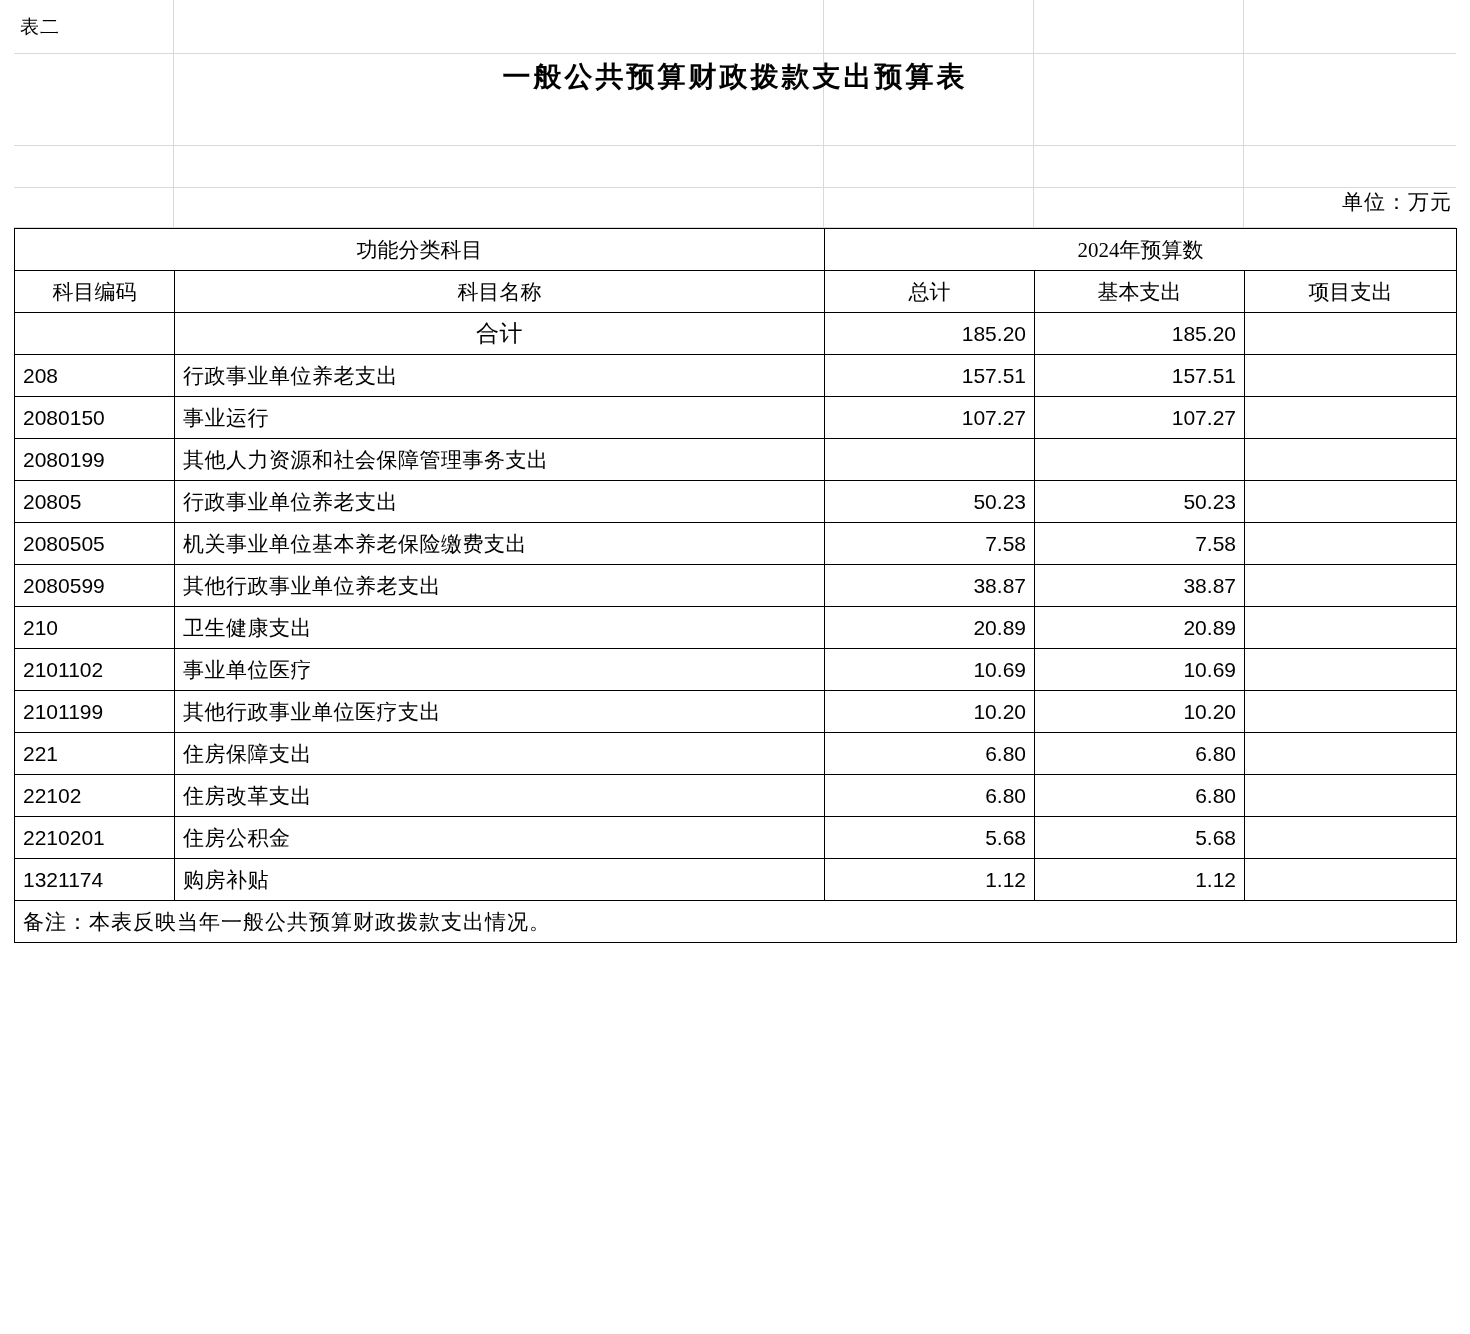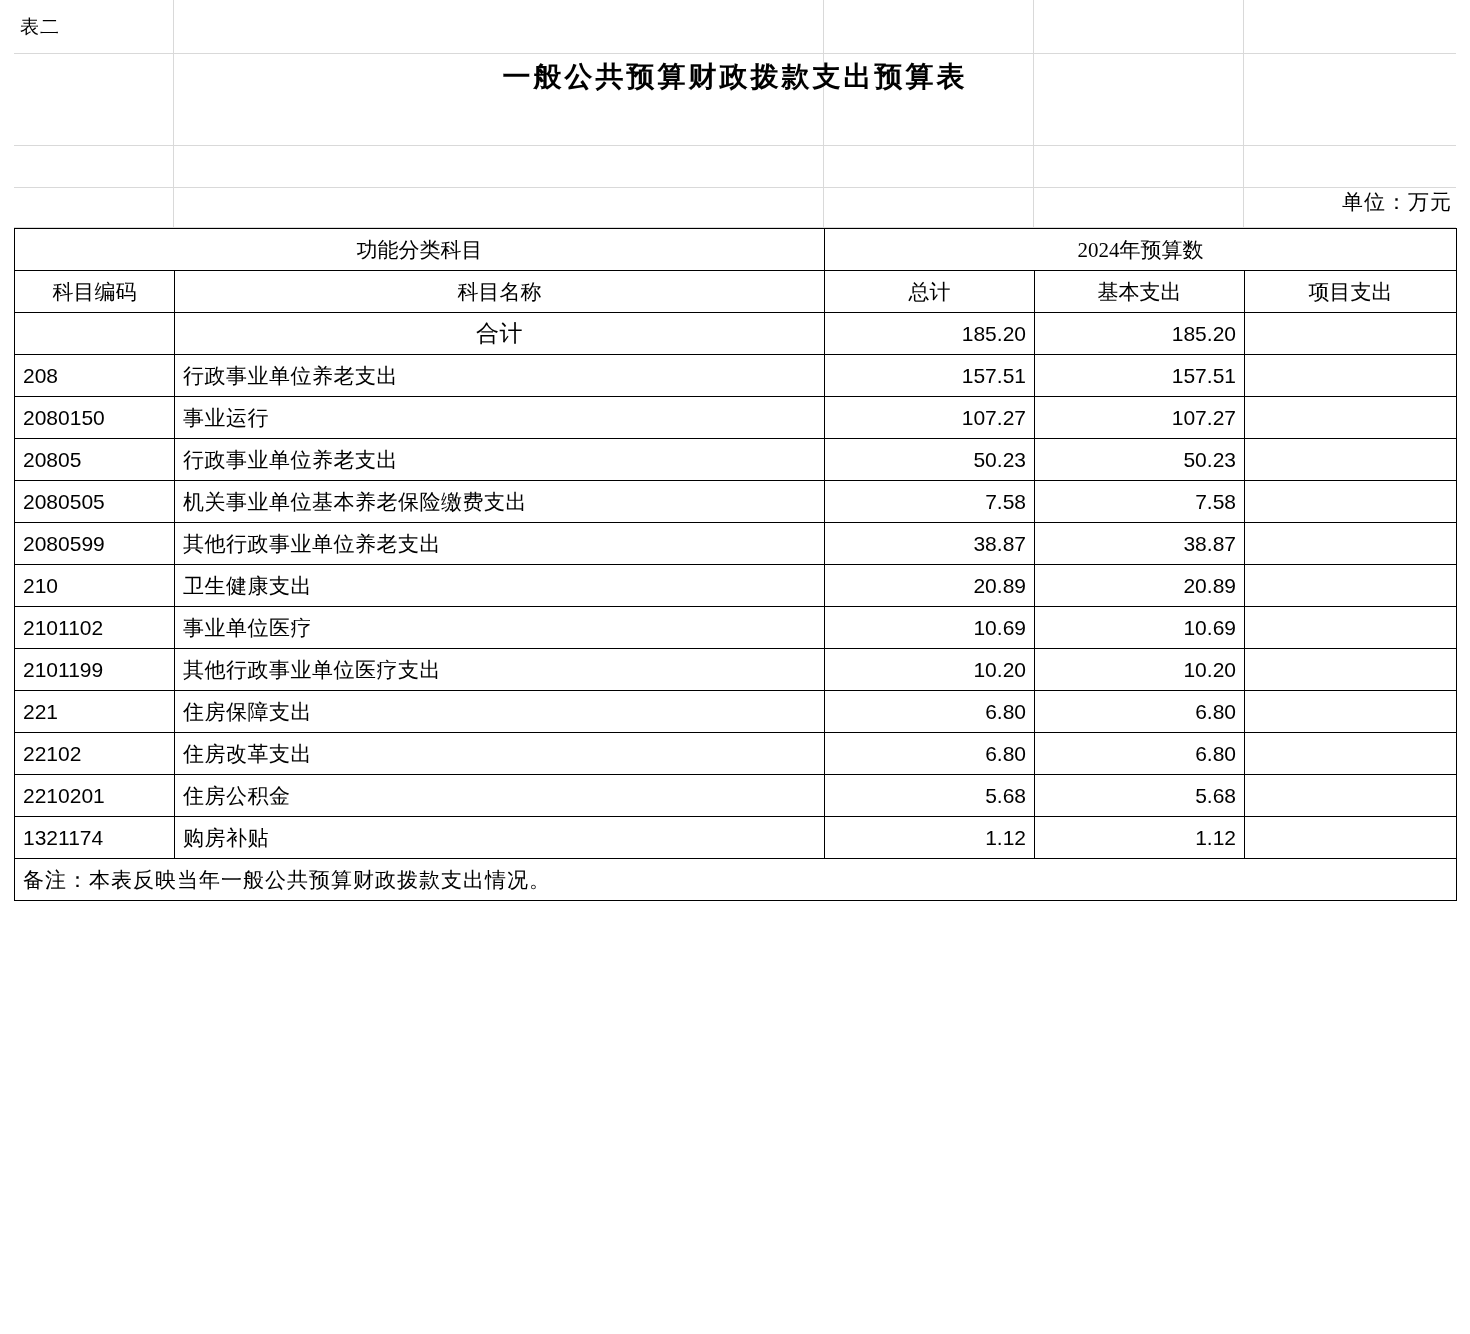--- a/index.html
+++ b/index.html
@@ -228,20 +228,27 @@
           <td class="num"></td>
         </tr>
         <tr>
           <td class="code code-ind2">2080150</td>
           <td class="name ind2">事业运行</td>
           <td class="num">107.27</td>
           <td class="num">107.27</td>
           <td class="num"></td>
         </tr>
         <tr>
+          <td class="code code-ind1">2080199</td>
+          <td class="name ind1">其他人力资源和社会保障管理事务支出</td>
+          <td class="num"></td>
+          <td class="num"></td>
+          <td class="num"></td>
+        </tr>
+        <tr>
           <td class="code code-ind1">20805</td>
           <td class="name ind1">行政事业单位养老支出</td>
           <td class="num">50.23</td>
           <td class="num">50.23</td>
           <td class="num"></td>
         </tr>
         <tr>
           <td class="code code-ind2">2080505</td>
           <td class="name ind2">机关事业单位基本养老保险缴费支出</td>
           <td class="num">7.58</td>

